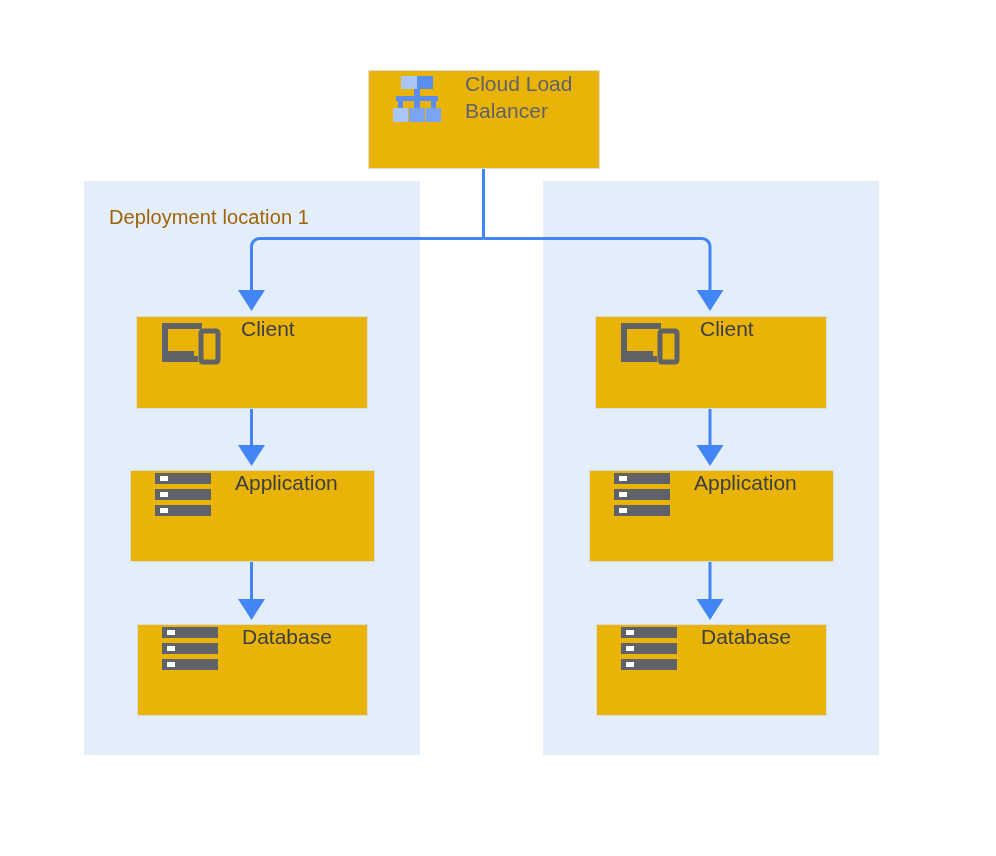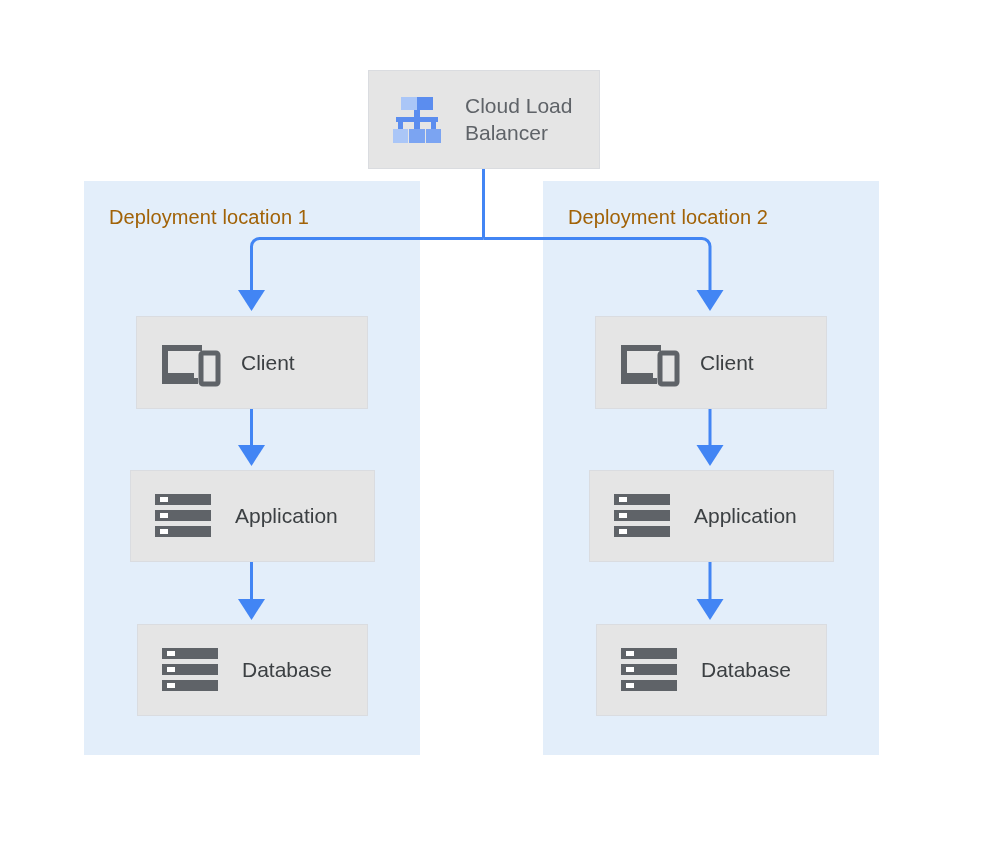--- a/index.html
+++ b/index.html
@@ -34,25 +34,25 @@
     color: #a16207;
     letter-spacing: 0.1px;
     white-space: nowrap;
   }
   #zone-left-label  { left: 109px; top: 206px; }
   #zone-right-label { left: 568px; top: 206px; }
 
   
   .node {
     position: absolute;
-    background: #e5e5e5;
+    background: #eab308;
     border: 1px solid #dadce0;
     box-sizing: border-box;
     display: flex;
-    align-items: center;
+    align-items: flex-start;
     z-index: 4;
   }
   .node-label {
     font-size: 21px;
     color: #3c4043;
     white-space: nowrap;
   }
 
   
   #node-lb {
@@ -94,21 +94,20 @@
 </style>
 </head>
 <body>
 
 <div id="diagram">
 
   <div class="zone" id="zone-left"></div>
   <div class="zone" id="zone-right"></div>
 
   <div class="zone-label" id="zone-left-label">Deployment location 1</div>
-  <div class="zone-label" id="zone-right-label">Deployment location 2</div>
 
   <svg id="connectors" viewBox="0 0 996 856" width="996" height="856" fill="none" xmlns="http://www.w3.org/2000/svg">
     <g stroke="#4285f4" stroke-width="3" fill="none">
 
       <path d="M483.5 169 L483.5 238.5"></path>
 
       <path d="M483.5 238.5 L259.5 238.5 A8 8 0 0 0 251.5 246.5 L251.5 292"></path>
 
       <path d="M483.5 238.5 L702 238.5 A8 8 0 0 1 710 246.5 L710 292"></path>
 

